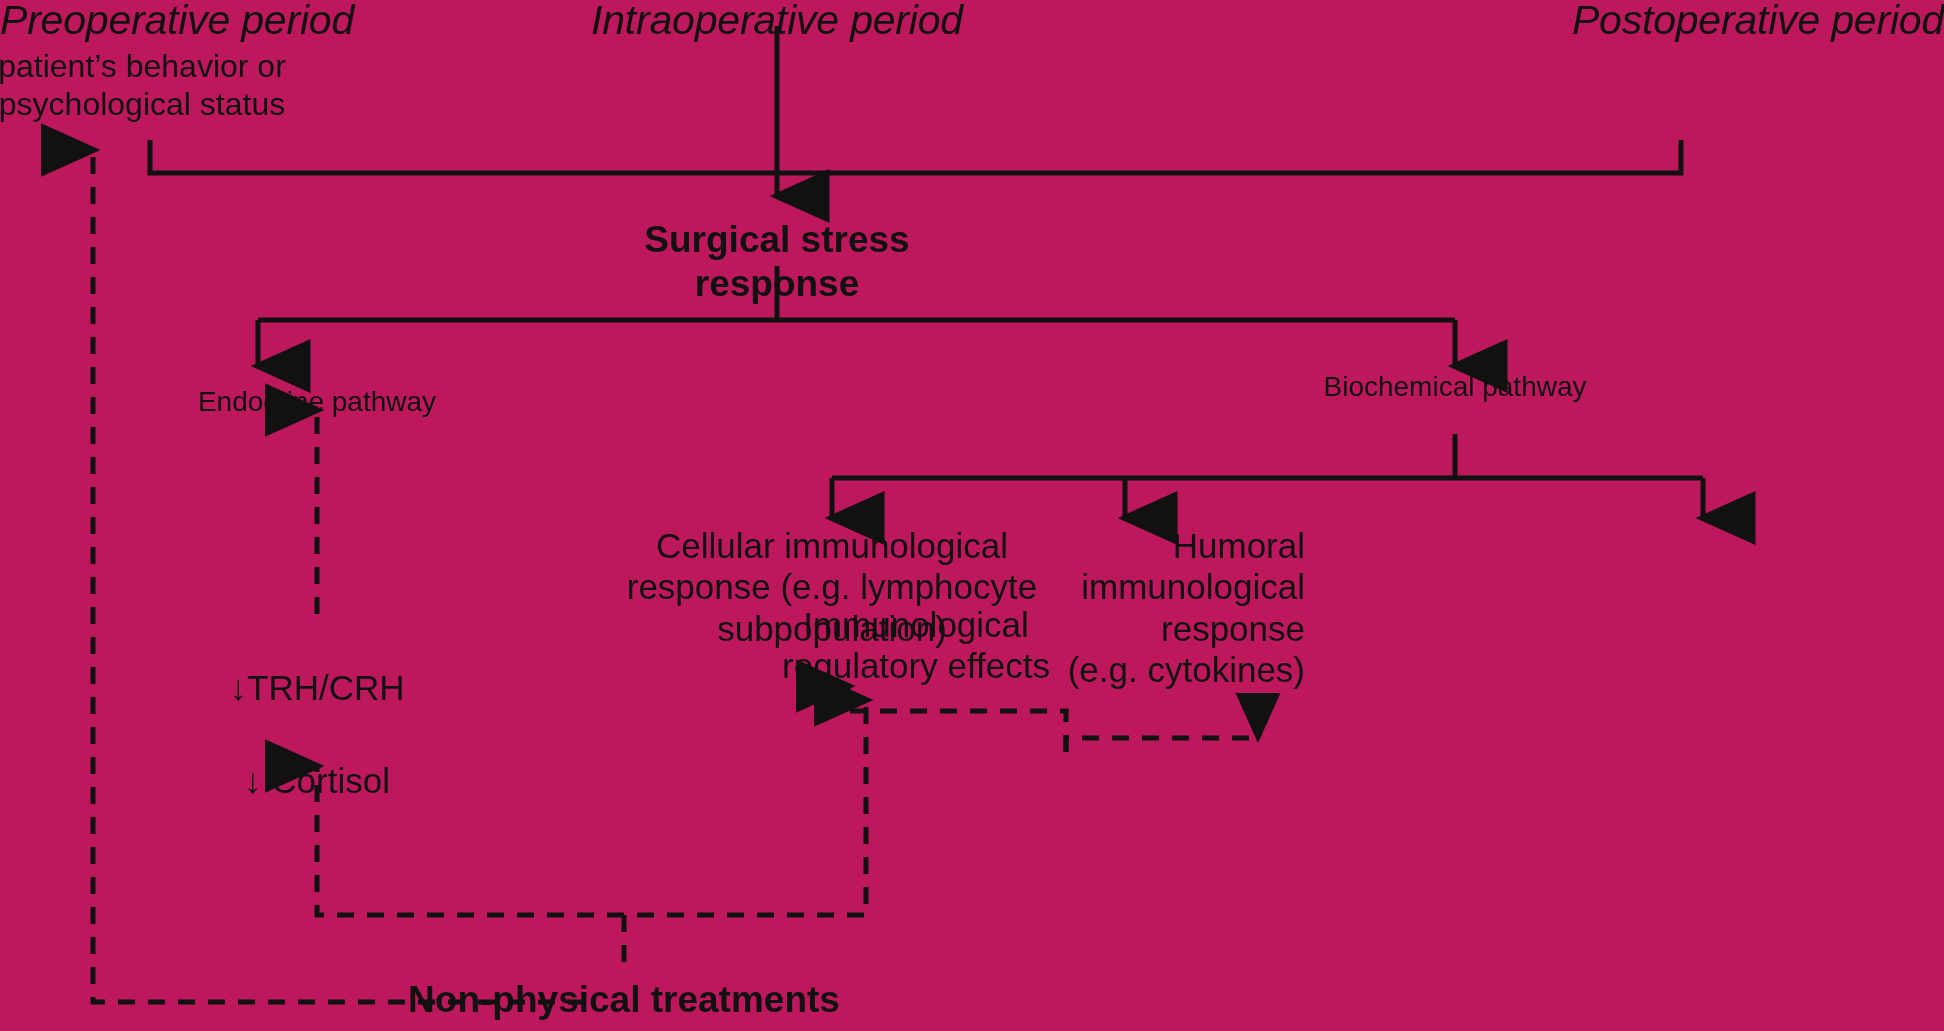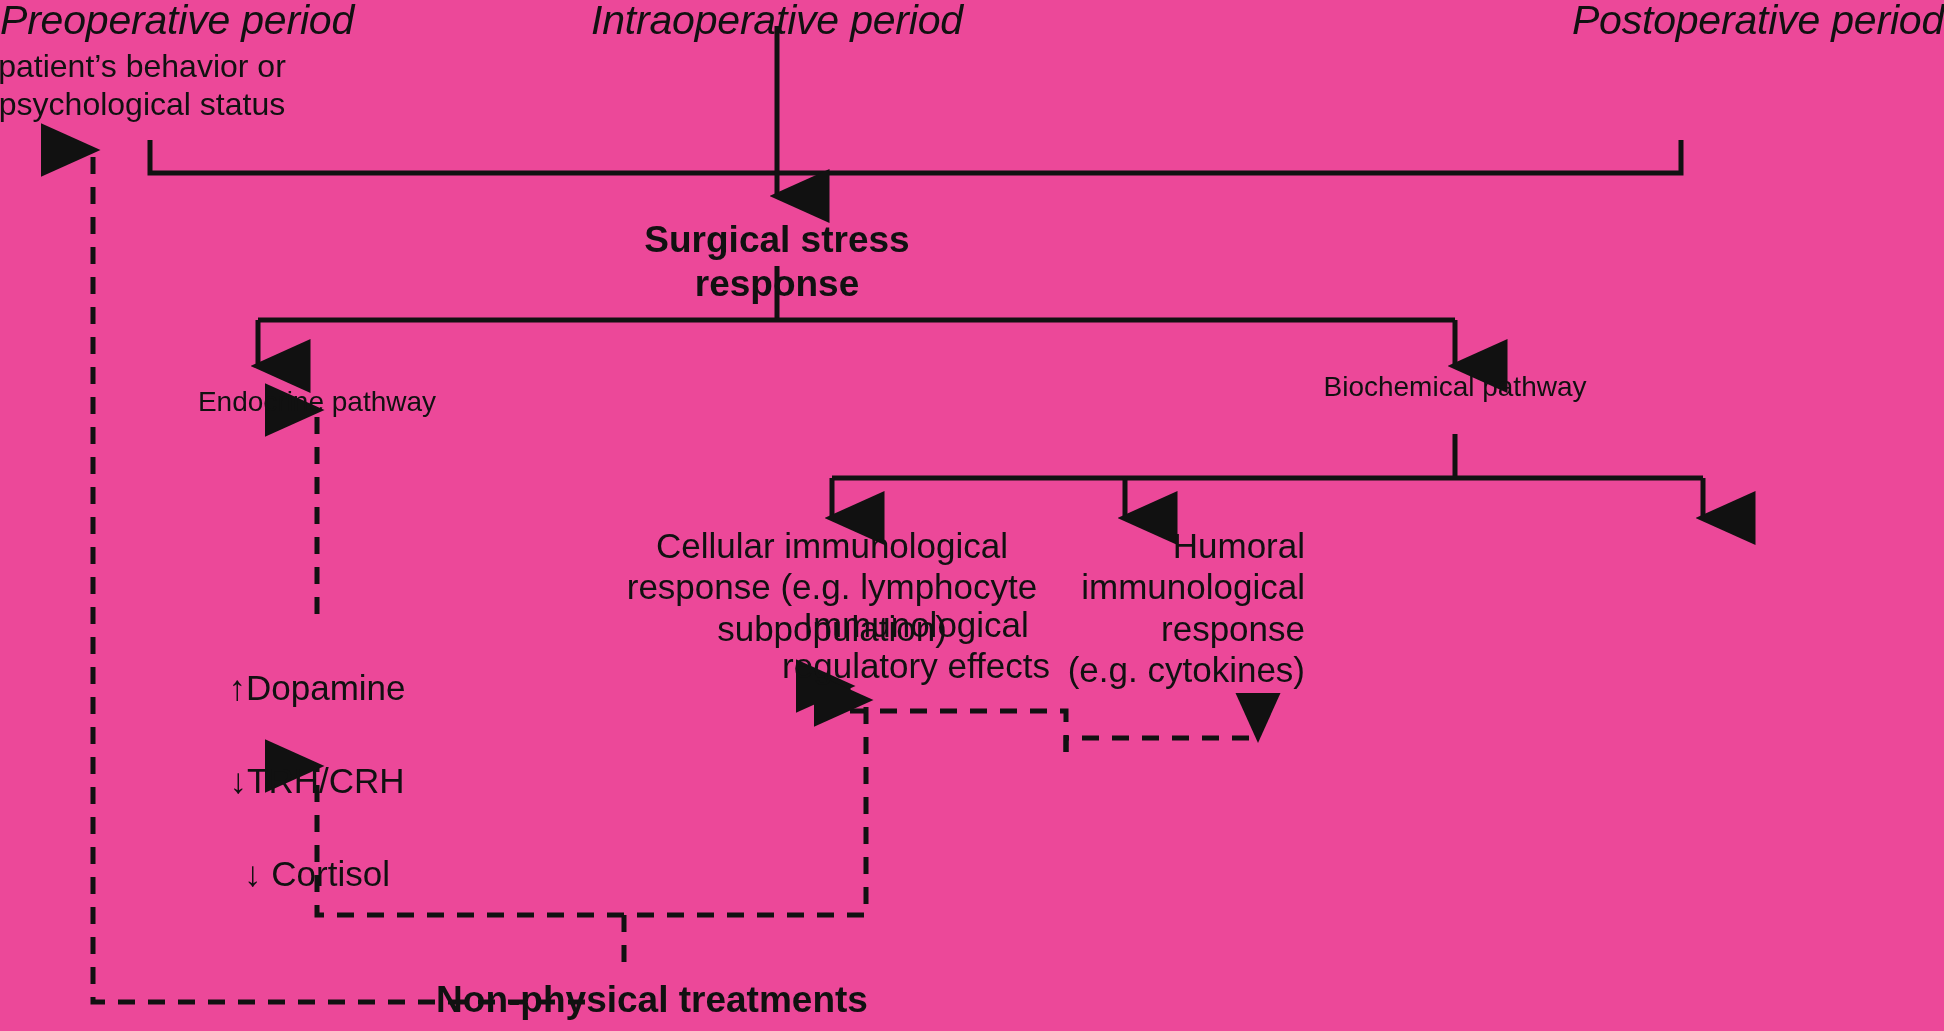--- a/index.html
+++ b/index.html
@@ -1,17 +1,17 @@
 <!DOCTYPE html>
 <html><head>
 <meta charset="utf-8">
 <style>
   html,body{margin:0;padding:0;background:#ffffff;}
   body{font-family:"Liberation Sans","DejaVu Sans",sans-serif;color:#0b0b0b;}
-  #stage{position:relative;width:1944px;height:1031px;background:#ec4899;overflow:hidden;}
+  #stage{position:relative;width:1944px;height:1031px;background:#be185d;overflow:hidden;}
   svg#wires{position:absolute;left:0;top:0;width:1944px;height:1031px;}
   .lbl{position:absolute;text-align:center;line-height:1.18;color:#111111;
        font-family:"Liberation Sans","DejaVu Sans",sans-serif;white-space:pre-line;}
   .period{font-style:italic;font-weight:400;font-size:41px;letter-spacing:-0.2px;}
   .bold{font-weight:bold;}
   .n32{font-size:32px;}
   .n35{font-size:35px;}
   .n36{font-size:28px;}
   .n37{font-size:37px;text-align:center;}
   .hormones{font-size:35px;line-height:1.33;text-align:center;}
@@ -84,22 +84,21 @@
 
   <div class="lbl n35" style="left:945px;top:525px;width:360px;text-align:right;">Humoral
 immunological
 response
 (e.g. cytokines)</div>
 
 
   <div class="lbl n35" style="left:696px;top:604px;width:440px;">Immunological
 regulatory effects</div>
 
-  <div class="lbl n37 bold" style="left:404px;top:978px;width:440px;margin-left:28px;">Non-physical treatments</div>
+  <div class="lbl n37 bold" style="left:404px;top:978px;width:440px;">Non-physical treatments</div>
 
   <div class="lbl hormones" id="hormone-list" style="left:137px;top:618px;width:360px;">
-    <div>↑Dopamine</div>
     <div>↓TRH/CRH</div>
     <div>↓ Cortisol</div>
     
   </div>
 
 </div>
 
 </body></html>

